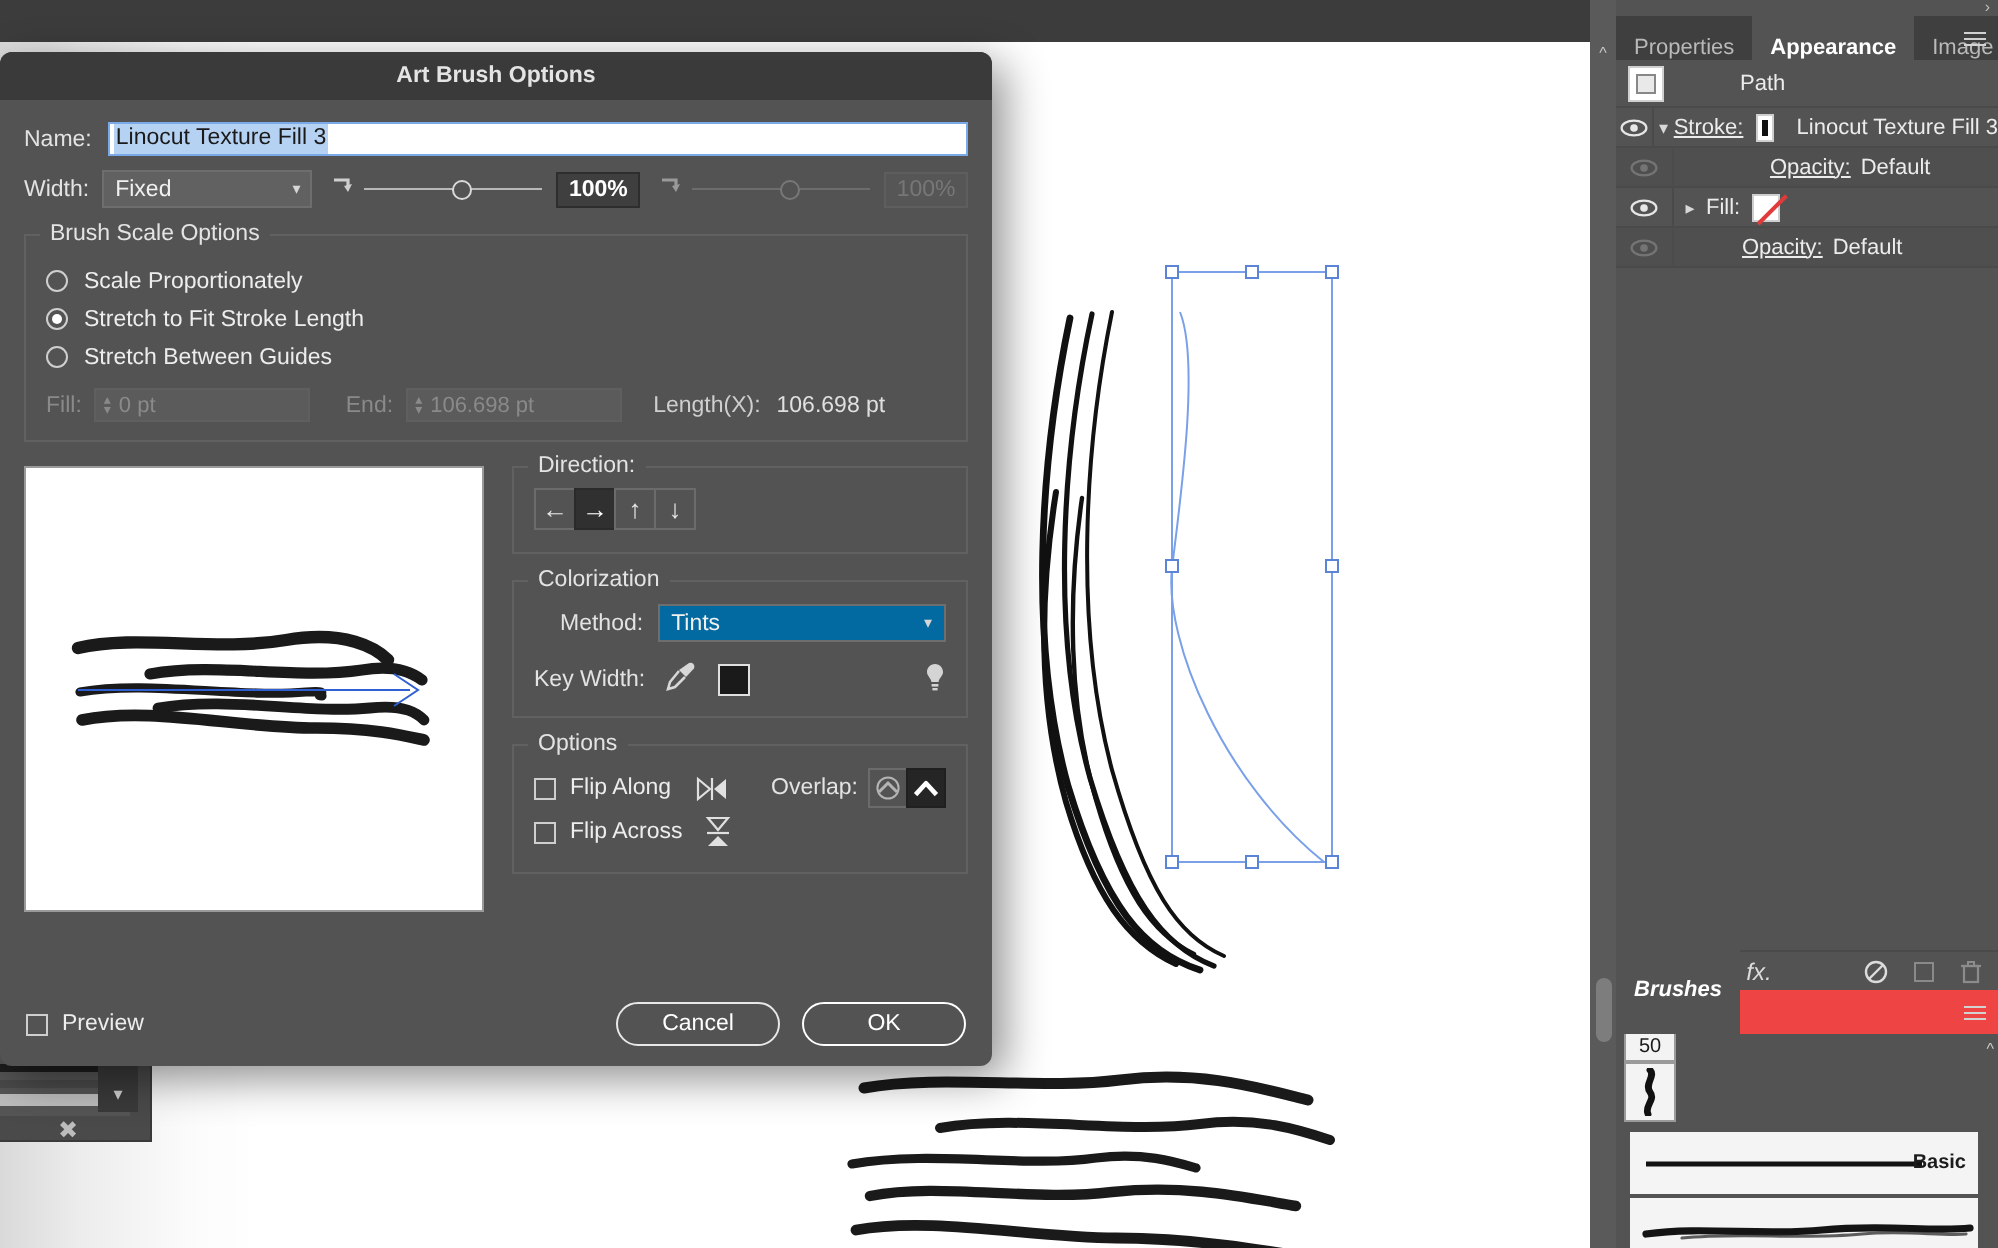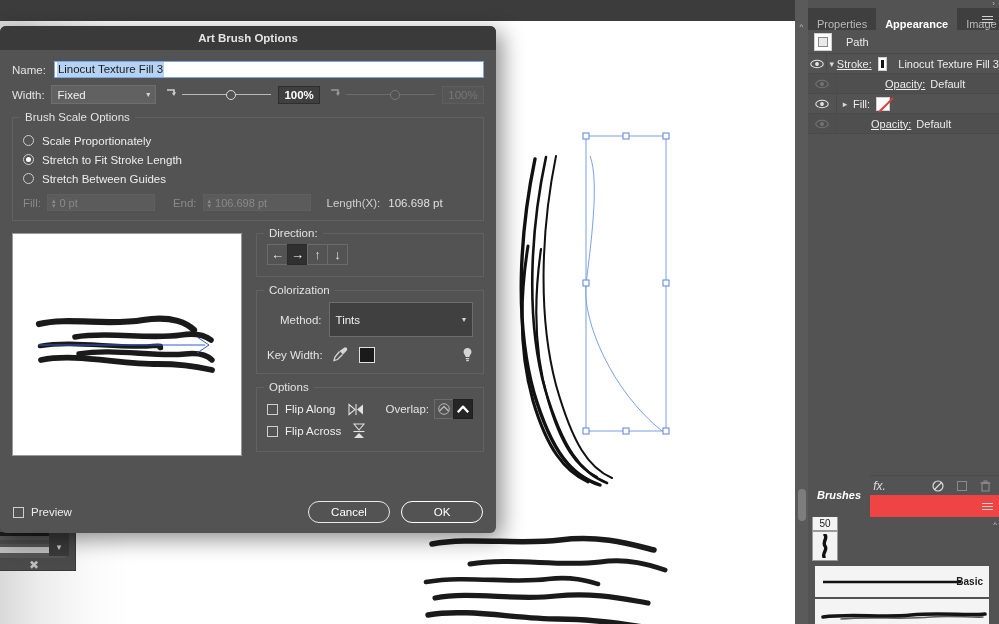--- a/index.html
+++ b/index.html
@@ -103,20 +103,21 @@
   .ap-swatch.none { background:#fff; }
   .ap-swatch.none::after {
     content:""; position:absolute; left:-1px; top:6px; width:20px; height:1.6px;
     background:#e03a3a; transform:rotate(-45deg); transform-origin:center;
   }
   .ap-value { font-size:11px; color:#ececec; margin-left:5px; white-space:nowrap; }
 
   .ap-pathrow {
     display:flex; align-items:center; height:24px; padding-left:6px;
     border-bottom:1px solid #4a4a4a;
+    gap:24px;
   }
   .ap-pathicon {
     width:18px; height:18px; border:1px solid #d0d0d0; background:#fff;
     position:relative; margin-right:14px;
   }
   .ap-pathicon::after {
     content:""; position:absolute; left:3px; top:3px; right:3px; bottom:3px;
     border:1px solid #888; background:#e9e9e9;
   }
 
@@ -283,21 +284,21 @@
     width:21px; height:21px; border:1px solid #6b6b6b;
     display:flex; align-items:center; justify-content:center;
     font-size:13px; color:#e6e6e6; background:#535353;
     margin-right:-1px;
   }
   .dbtn.active { background:#303030; border-color:#2a2a2a; color:#ffffff; }
 
   
   #method-row { display:flex; align-items:center; }
   #method-select {
-    margin-left:7px; flex:1; height:35px; background:#404040;
+    margin-left:7px; flex:1; height:19px; background:#0369a1;
     border:1px solid #6e6e6e; display:flex; align-items:center;
     padding:0 6px; font-size:11.5px; color:#f0f0f0; position:relative;
   }
   #method-select .chev { position:absolute; right:6px; font-size:8px; color:#d6d6d6; }
 
   #keycolor-row { display:flex; align-items:center; margin-top:9px; }
   #key-swatch {
     width:16px; height:16px; border:1.5px solid #e0e0e0; background:#1a1a1a;
     margin-left:11px;
   }

